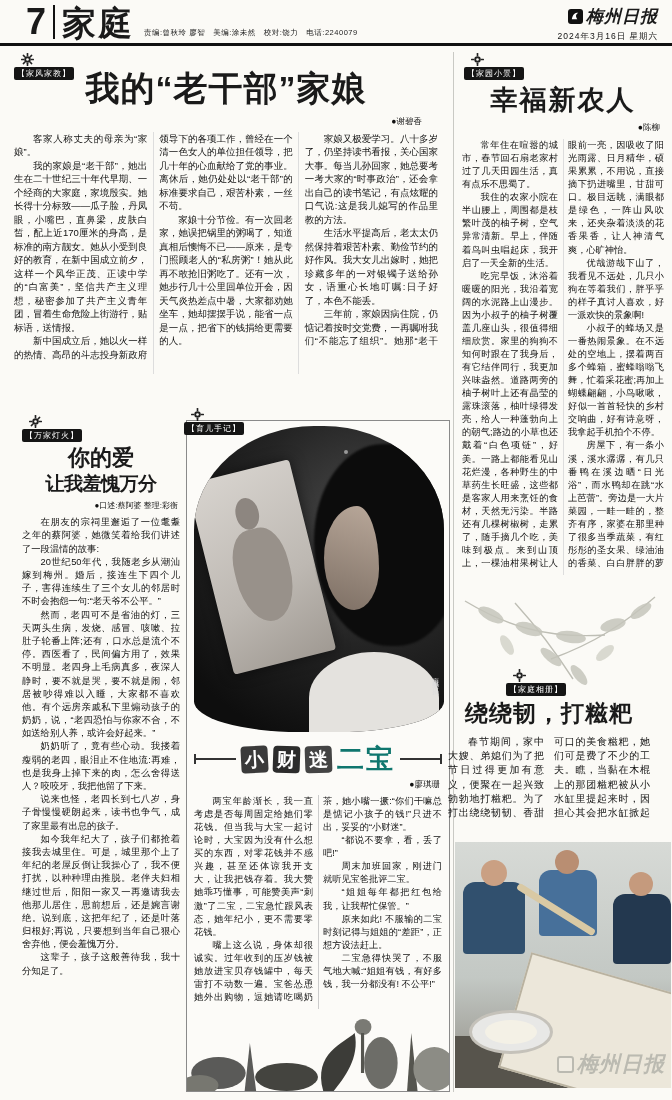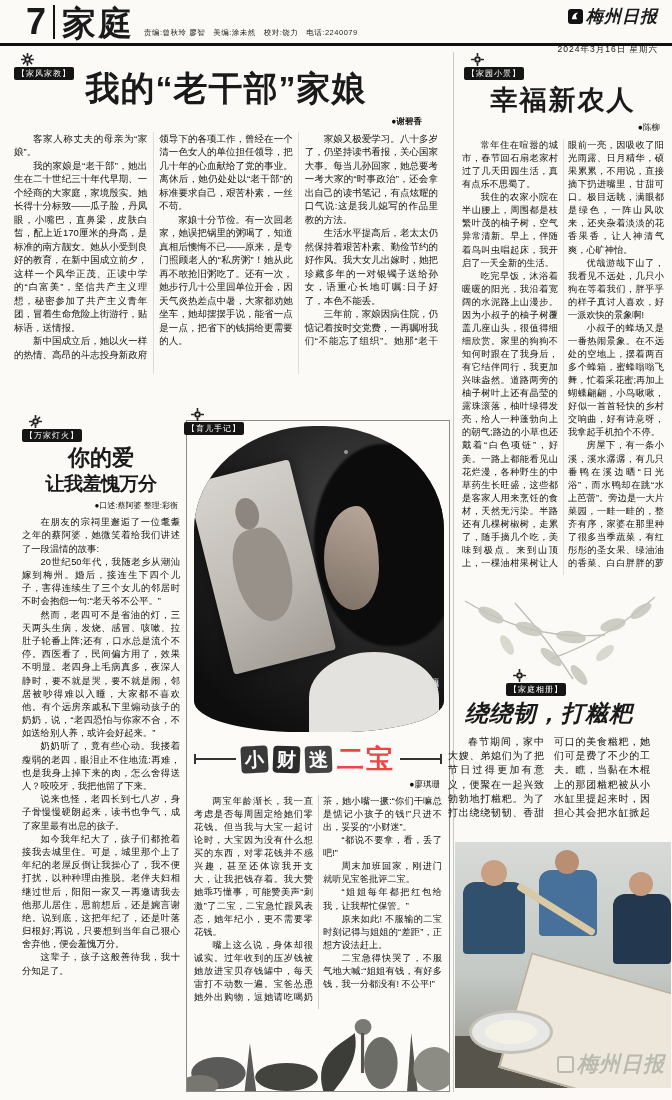--- a/index.html
+++ b/index.html
@@ -13,33 +13,33 @@
   .hdr { position:absolute; left:0; top:0; width:672px; height:46px; border-bottom:3px solid #111; }
   .hdr-left { position:absolute; left:26px; top:4px; display:flex; align-items:flex-end; }
   .pagenum { font-size:36px; font-weight:700; line-height:1; }
   .hdr-bar { width:2px; height:34px; background:#111; margin:0 7px 1px 7px; }
   .section-title { font-size:34px; font-weight:900; line-height:1; letter-spacing:2px; }
   .staff { font-size:7.5px; color:#222; margin:0 0 2px 10px; letter-spacing:.5px; white-space:nowrap; }
   .hdr-right { position:absolute; right:14px; top:5px; text-align:right; }
   .masthead { display:flex; align-items:center; justify-content:flex-end; gap:3px; }
   .mh-icon { width:15px; height:15px; background:#111; border-radius:3px; display:inline-flex; align-items:center; justify-content:center; }
   .mh-text { font-family:"DejaVu Serif","Liberation Serif",serif; font-weight:900; font-style:italic; font-size:17px; letter-spacing:1px; }
-  .hdr-date { font-size:8.5px; margin-top:16px; color:#111; letter-spacing:1px; }
+  .hdr-date { font-size:8.5px; margin-top:3px; color:#111; letter-spacing:1px; }
   
   .badge { position:relative; display:inline-block; margin-top:10px; }
   .badge .gear { position:absolute; top:-10px; left:7px; }
   .badge .tag { background:#151515; color:#fff; font-size:8px; padding:2px 3px; border-radius:2px; letter-spacing:1px; white-space:nowrap; }
   
   .bodytxt { font-size:9.5px; line-height:1.42; text-align:justify; color:#111; overflow:hidden; }
   .bodytxt p { text-indent:2em; margin:0; }
   .byline { font-size:8.5px; text-align:right; color:#111; }
   
   .a1 { position:absolute; left:14px; top:52px; width:424px; }
   .a1 .headline { text-align:center; font-size:34px; font-weight:900; letter-spacing:1px; margin-top:-14px; }
-  .a1 .byline { margin:4px 16px 4px 0;font-weight:bold; }
+  .a1 .byline { margin:4px 16px 4px 0; }
   .a1-body { height:242px; column-count:3; column-gap:12px; column-rule:1px solid #ddd; }
   
   .a2 { position:absolute; left:22px; top:414px; width:158px; }
   .a2 .headline { text-align:center; font-weight:900; line-height:1.25; margin-top:2px; }
   .a2 .hl1 { font-size:22px; } .a2 .hl2 { font-size:19px; letter-spacing:-.5px; }
   .a2 .byline { margin:5px 2px 5px 0; font-size:8px; }
   .a2-body { height:566px; font-size:9.3px; }
   
   .kid { position:absolute; left:186px; top:420px; width:264px; height:672px;
          border:1px solid #8a8a8a; background:#fcfbf8; padding:5px 7px; }
@@ -60,35 +60,35 @@
       12px 40px 0 rgba(255,255,255,.2), 60px 52px 0 rgba(255,255,255,.22), -60px 10px 0 rgba(255,255,255,.25); }
   .kp-credit { position:absolute; right:4px; bottom:48px; writing-mode:vertical-rl; font-size:7px; color:#ddd; letter-spacing:2px; }
   .kid-titlerow { display:flex; align-items:center; justify-content:center; gap:5px; margin:9px 0 2px 0; }
   .t-rule { height:2px; background:#333; flex:1; position:relative; }
   .t-rule:before { content:""; position:absolute; top:-4px; width:2px; height:10px; background:#333; }
   .t-rule.l:before { left:0; } .t-rule.r:before { right:0; }
   .t-box { width:27px; height:27px; background:#3a3a3a; color:#fff; font-weight:900; font-size:19px;
       display:flex; align-items:center; justify-content:center; border-radius:4px; transform:rotate(-3deg); }
   .t-box:nth-child(3){ transform:rotate(2deg); background:#2c2c2c; }
   .t-box:nth-child(4){ transform:rotate(-2deg); background:#444; }
-  .t-rest { font-size:27px; font-weight:900; letter-spacing:2px; color:#ef4444;text-align:right; }
+  .t-rest { font-size:27px; font-weight:900; letter-spacing:2px; color:#0f766e;text-align:right; }
   .kid .byline { margin:2px 2px 4px 0; }
   .kid-body { height:214px; column-count:2; column-gap:10px; column-rule:1px solid #ccc; font-size:9.2px; }
   .kid-plants { position:absolute; left:0; bottom:0; width:100%; height:88px; }
   
   .vdiv { position:absolute; left:453px; top:52px; width:1px; height:1040px; background:#c9c9c4; }
   .a4 { position:absolute; left:462px; top:52px; width:202px; }
   .a4 .badge { margin-left:2px; }
   .a4 .headline { text-align:center; font-family:"DejaVu Serif","Liberation Serif",serif; font-weight:700; font-size:27px; letter-spacing:2px; margin-top:2px; }
   .a4 .byline { margin:4px 4px 5px 0; }
   .a4-body { height:436px; column-count:2; column-gap:10px; column-rule:1px solid #ddd; font-size:9.2px; }
   .leafdecor { position:absolute; left:455px; top:595px; width:216px; height:108px; }
   .a5 { position:absolute; left:448px; top:668px; width:202px; text-align:left; }
   .a5 .badge { margin-left:58px; }
-  .a5 .headline { text-align:center; font-family:"DejaVu Serif","Liberation Serif",serif; font-weight:700; font-size:23px; letter-spacing:1px; margin-top:2px;font-style:italic; }
+  .a5 .headline { text-align:center; font-family:"DejaVu Serif","Liberation Serif",serif; font-weight:700; font-size:23px; letter-spacing:1px; margin-top:2px; }
   .a5-body { height:92px; column-count:2; column-gap:10px; font-size:10px; margin-top:6px; }
   .a5 .credit { text-indent:0; text-align:right; }
   
   .ciba-photo { position:absolute; left:455px; top:842px; width:216px; height:246px; overflow:hidden;
       background:linear-gradient(180deg,#d7dad6 0%, #c3c8c4 55%, #8e8b82 100%); }
   .cp-floor { position:absolute; left:0; bottom:0; width:100%; height:52px; background:#57544c; }
   .cp-board { position:absolute; right:-30px; bottom:-8px; width:190px; height:120px; background:#ece7da;
       transform:rotate(16deg); border:2px solid #b9b2a0; }
   .cp-basin { position:absolute; left:14px; bottom:34px; width:84px; height:44px; background:#e8e8e6; border-radius:50%; border:3px solid #c5c2ba; }
   .cp-dough { position:absolute; left:30px; bottom:44px; width:52px; height:24px; background:#f4f1e6; border-radius:50%; }

